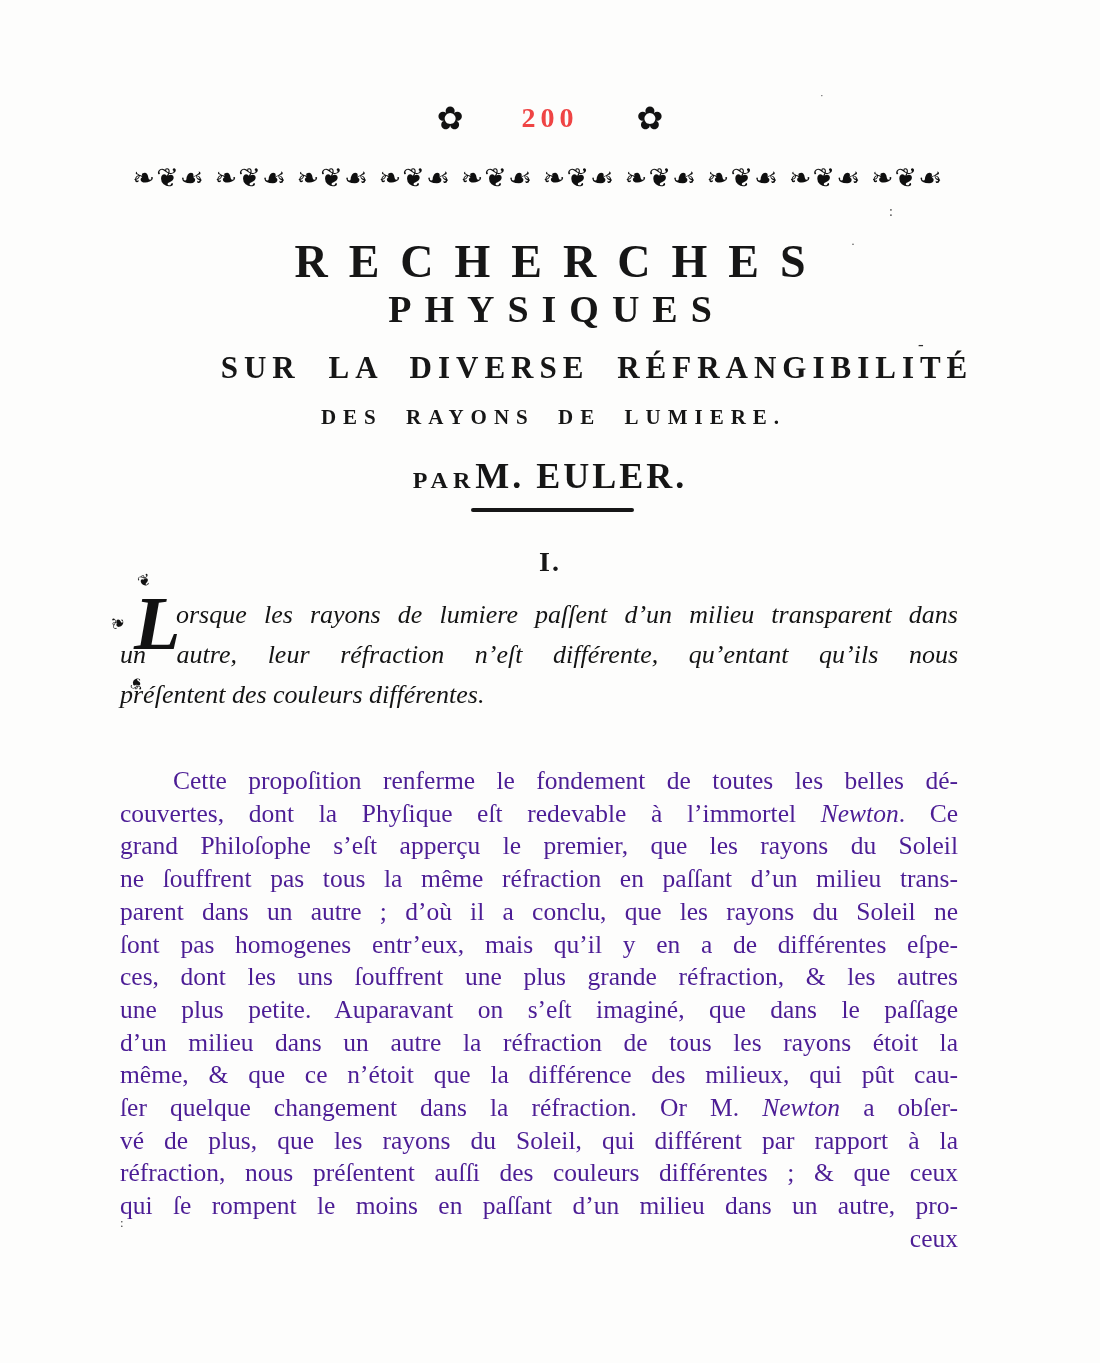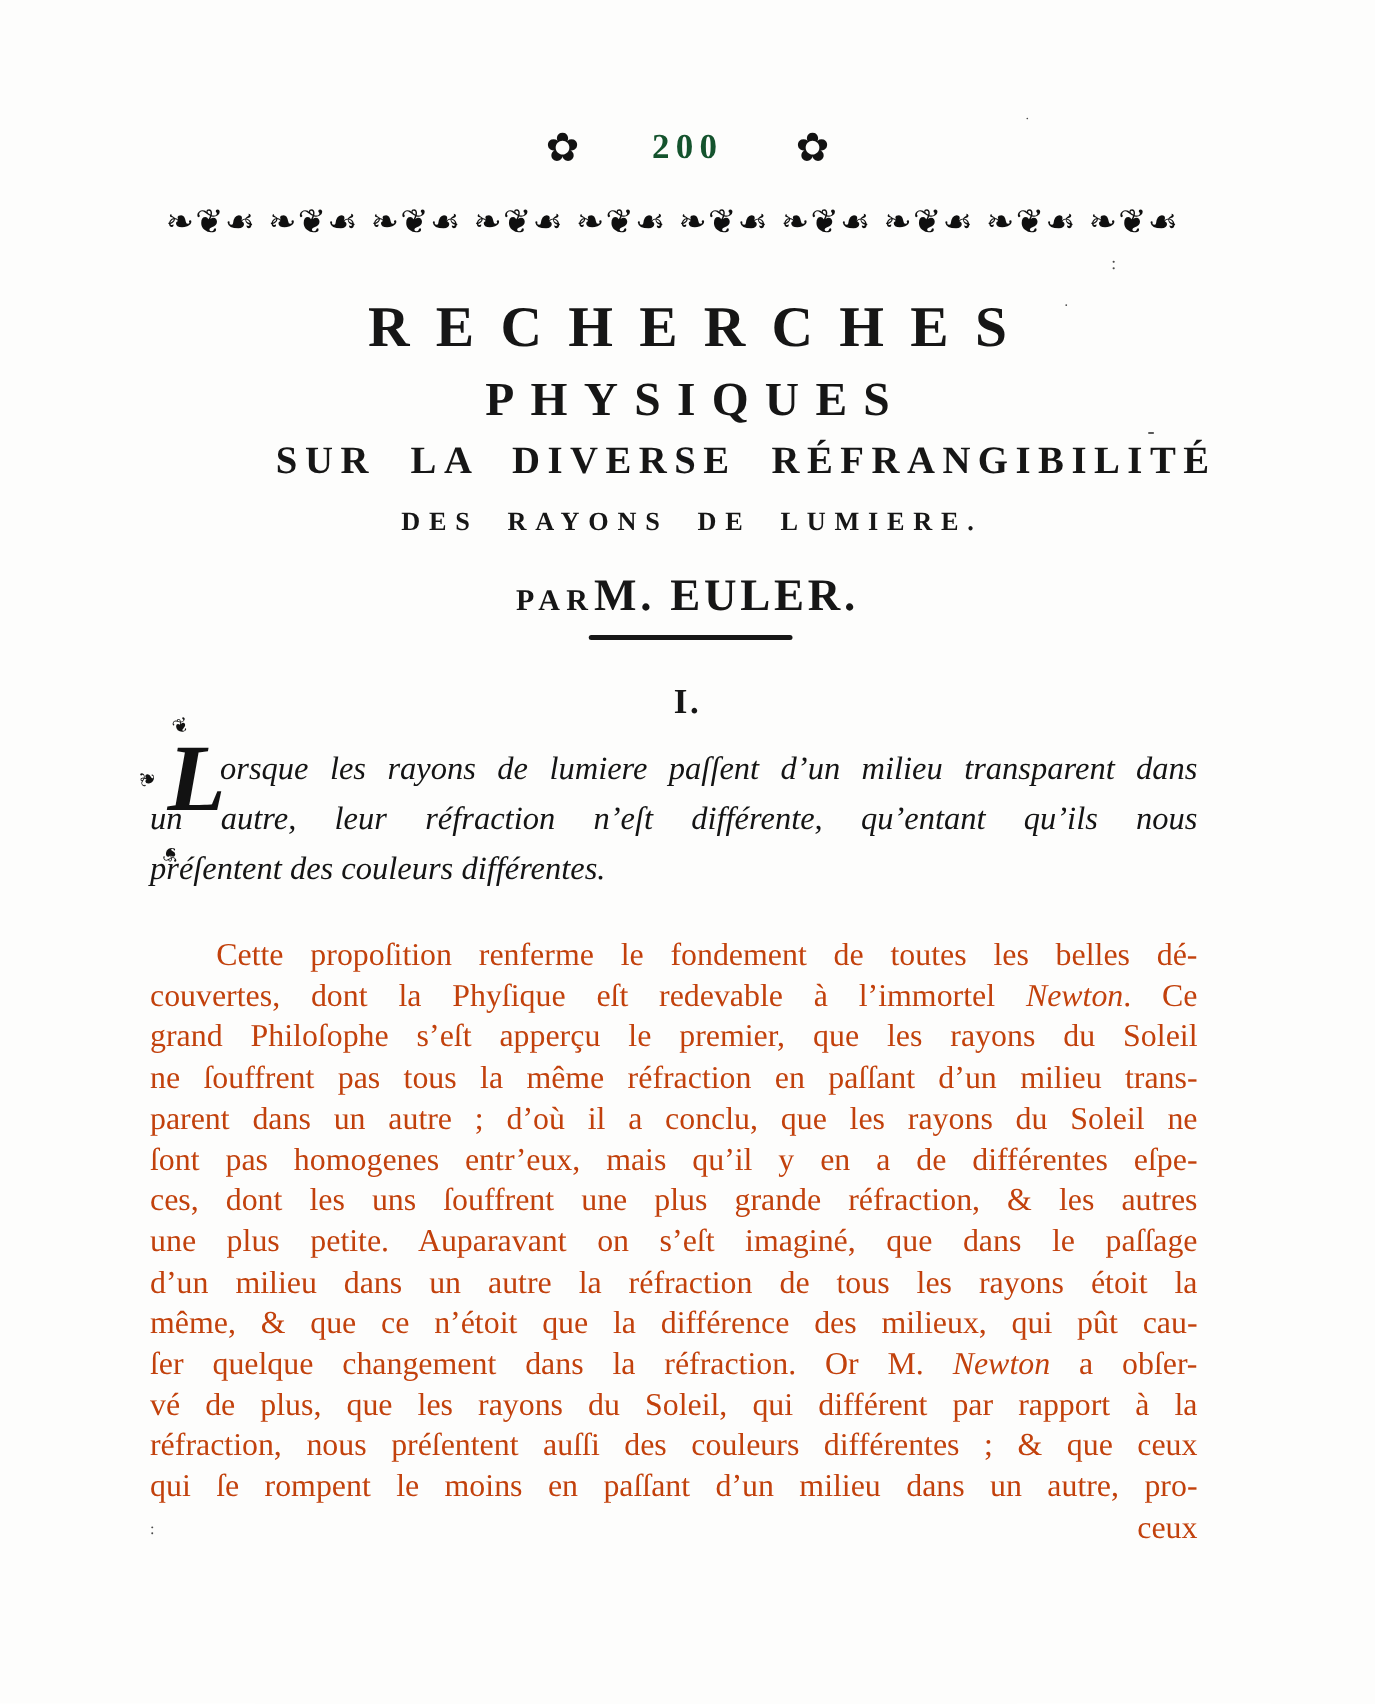--- a/index.html
+++ b/index.html
@@ -6,31 +6,31 @@
   .page{
     position:relative;width:1100px;height:1363px;background:#fdfdfc;
     font-family:"Liberation Serif","DejaVu Serif",serif;color:#161616;overflow:hidden;
   }
   
   .pagehead{
     position:absolute;top:102px;left:0;width:100%;
     display:flex;justify-content:center;align-items:center;gap:58px;
   }
   .rosette{font-family:"DejaVu Sans",sans-serif;font-size:32px;line-height:1;color:#121212;}
-  .pagenum{font-size:28px;letter-spacing:5px;font-weight:700;color:#14532d;}
+  .pagenum{font-size:28px;letter-spacing:5px;font-weight:700;color:#ef4444;}
   
   .band{
     position:absolute;top:156px;left:118px;width:840px;height:46px;
     font-family:"DejaVu Sans",sans-serif;font-size:27px;line-height:44px;
     text-align:center;white-space:nowrap;overflow:hidden;color:#0f0f0f;letter-spacing:1px;
   }
   
   .tline-abs{position:absolute;left:0;width:100%;text-align:center;white-space:nowrap;}
   .title1{top:237px;font-size:46px;line-height:1.1;font-weight:700;letter-spacing:21px;text-indent:21px;}
-  .title2{top:300px;font-size:38px;line-height:1.1;font-weight:700;letter-spacing:13px;text-indent:13px;}
+  .title2{top:289px;font-size:38px;line-height:1.1;font-weight:700;letter-spacing:13px;text-indent:13px;}
   .title3{top:351px;font-size:31px;line-height:1.1;font-weight:700;letter-spacing:6px;word-spacing:14px;text-indent:6px;padding-left:44px;}
   .title4{top:406px;font-size:21px;line-height:1.1;font-weight:700;letter-spacing:7px;word-spacing:11px;text-indent:7px;}
   .byline{top:455px;display:flex;justify-content:center;align-items:baseline;gap:0;}
   .byline .prefix{font-size:24px;font-weight:700;letter-spacing:5px;}
   .byline .name{font-size:36px;font-weight:700;letter-spacing:3px;}
   .rule{position:absolute;top:508px;left:471px;width:163px;height:4px;background:#171717;border-radius:2px;}
   .sectnum{top:546px;font-size:28px;font-weight:700;letter-spacing:2px;}
   
   .lead{
     position:absolute;top:595px;left:120px;width:838px;
@@ -42,22 +42,22 @@
   .dropcap{
     position:absolute;left:16px;top:-4px;font-size:76px;line-height:1;
     font-style:italic;font-weight:700;color:#121212;
   }
   .orn{position:absolute;font-family:"DejaVu Sans",sans-serif;font-size:16px;line-height:1;color:#121212;}
   .orn.o1{left:20px;top:-16px;transform:rotate(-20deg);}
   .orn.o2{left:-6px;top:26px;transform:rotate(-95deg);}
   .orn.o3{left:12px;top:86px;transform:rotate(-175deg) scaleX(-1);}
   
   .bodytext{
-    position:absolute;top:748px;left:120px;width:838px;
-    font-size:25.5px;line-height:32.7px;color:#c2410c;
+    position:absolute;top:765px;left:120px;width:838px;
+    font-size:25.5px;line-height:32.7px;color:#4c1d95;
   }
   .bodytext .indent{text-indent:53px;}
   .tline{white-space:normal;}
   .just{text-align:justify;text-align-last:justify;}
   .right{text-align:right;}
   .it{font-style:italic;}
   
   .speck{position:absolute;color:#4a4a4a;font-size:14px;line-height:1;}
   .sp1{left:889px;top:205px;}
   .sp2{left:851px;top:238px;font-size:12px;}

